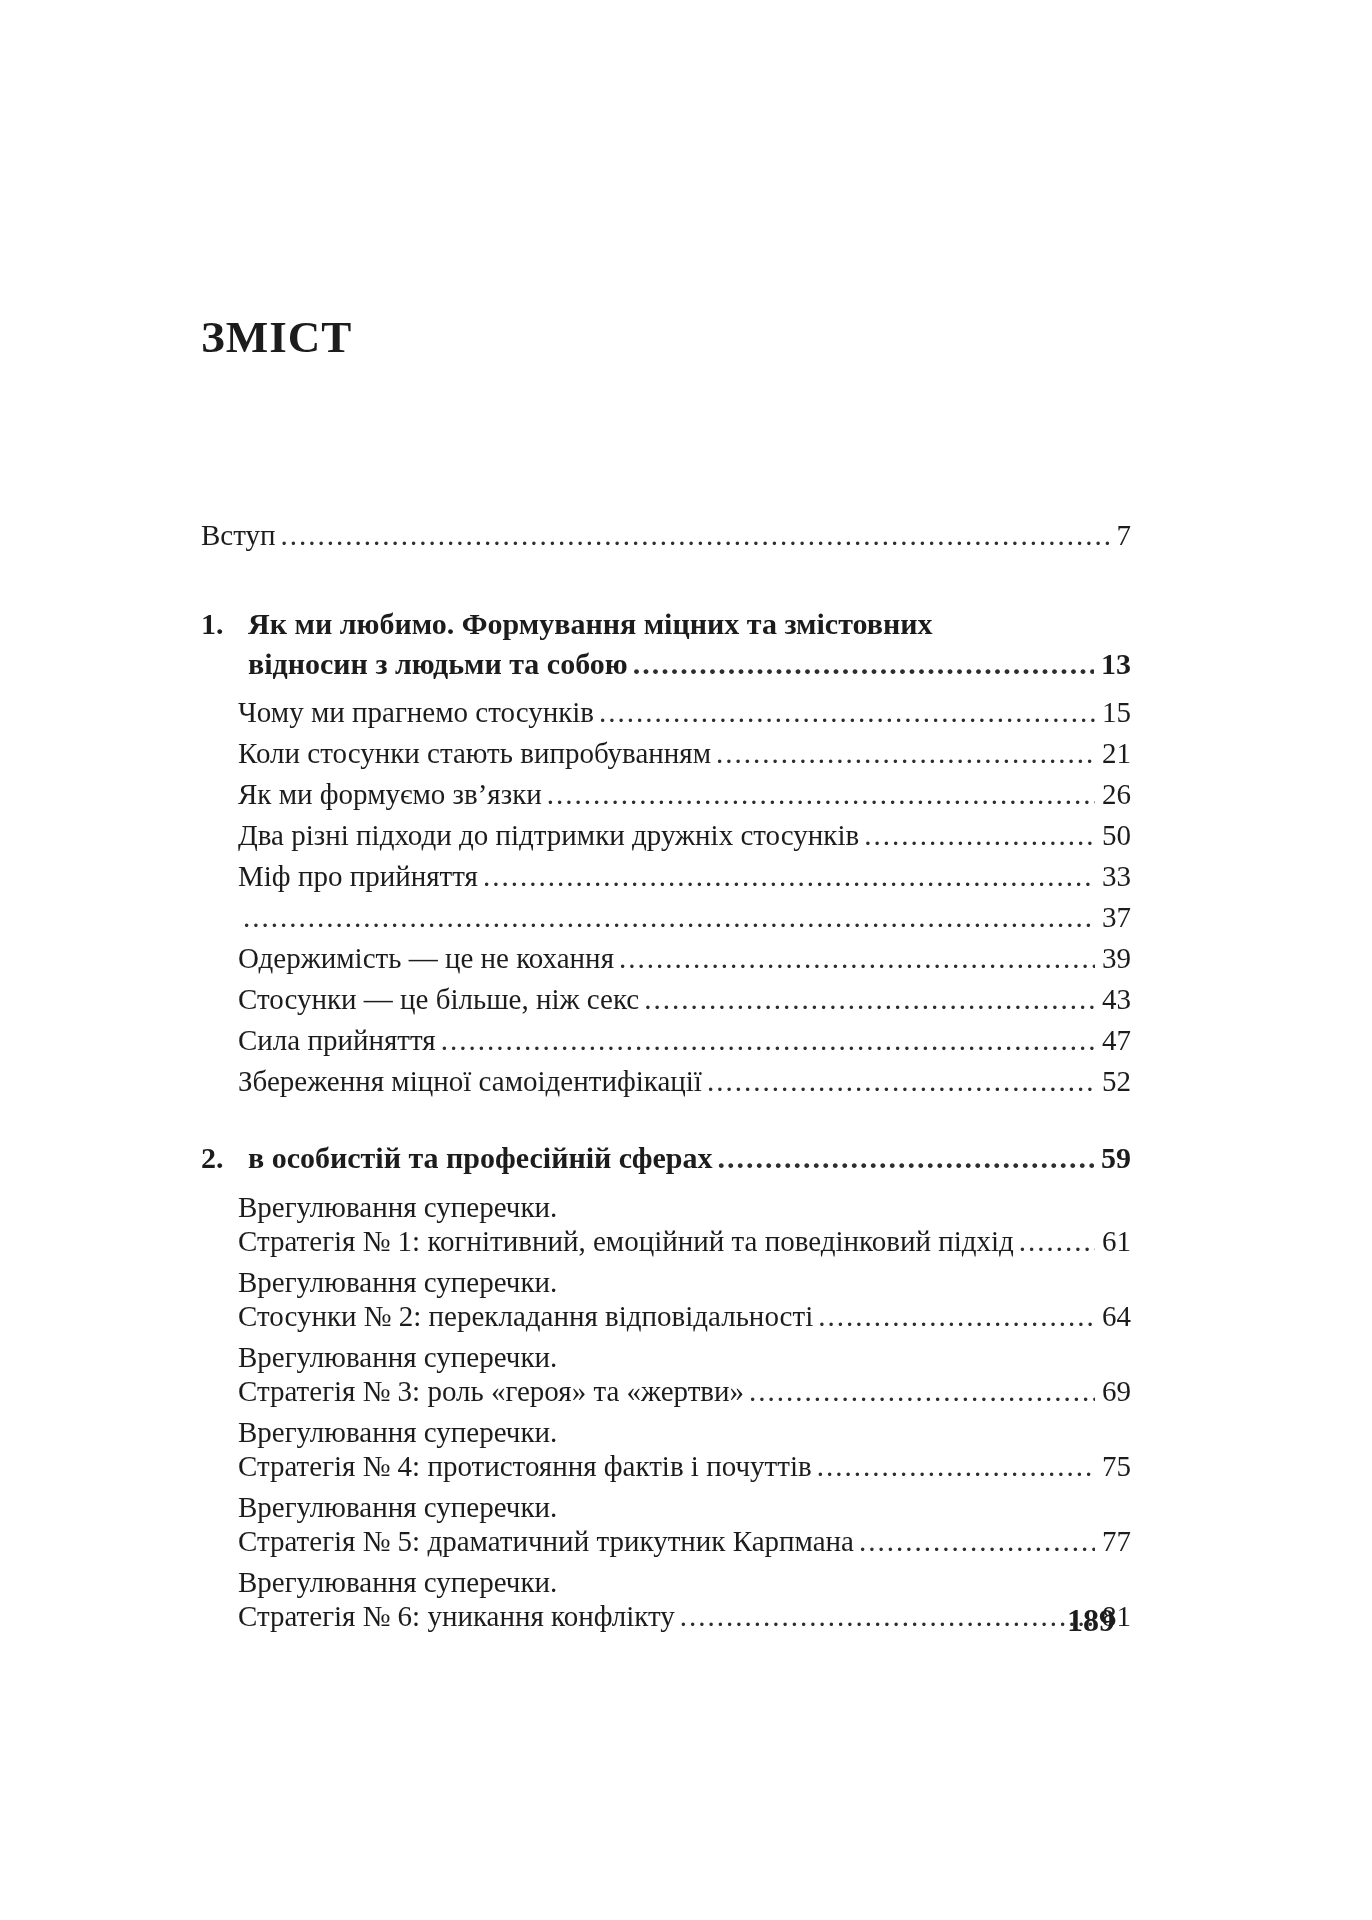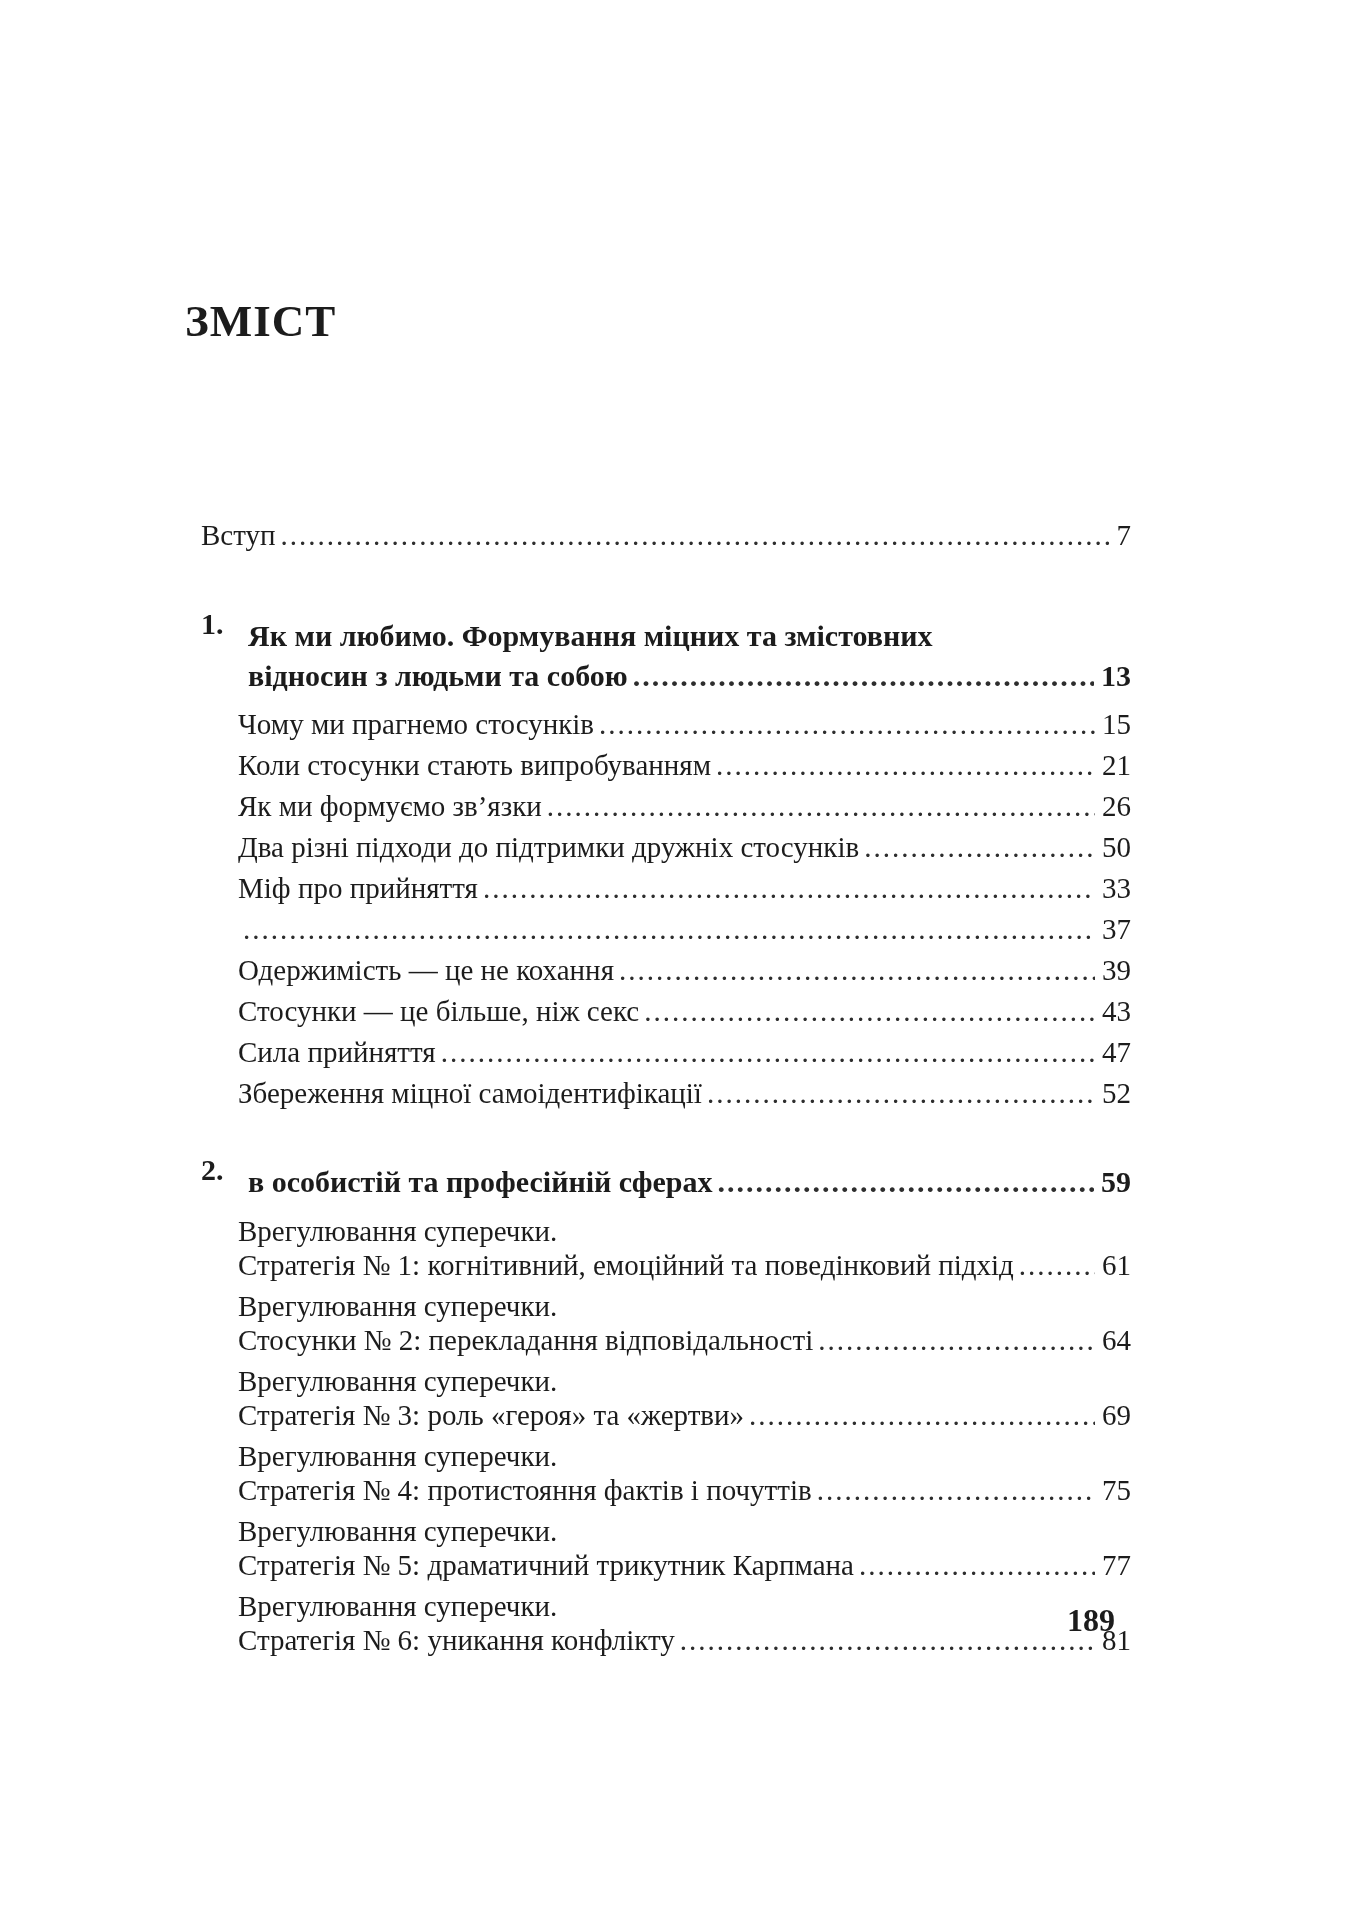--- a/index.html
+++ b/index.html
@@ -14,21 +14,21 @@
     margin: 0 auto;
     background: #ffffff;
     font-family: "Liberation Serif", "DejaVu Serif", serif;
     color: #1c1c1c;
     overflow: hidden;
   }
   .page-title {
     position: absolute;
     left: 185px;
     top: 296px;
-    margin: 0;
+    margin: 16px;
     font-size: 45px;
     line-height: 50px;
     font-weight: 700;
     letter-spacing: 1px;
   }
   .toc {
     position: absolute;
     left: 201px;
     top: 515px;
     width: 930px;
@@ -44,21 +44,21 @@
     display: flex;
     margin-top: 48px;
     font-weight: 700;
     font-size: 30px;
     line-height: 40px;
   }
   .sec-num {
     flex: none;
     width: 47px;
   }
-  .sec-body { flex: 1 1 auto; min-width: 0; margin-top: 12px; }
+  .sec-body { flex: 1 1 auto; min-width: 0; }
 
   .toc-item {
     padding-left: 37px;
     line-height: 41px;
   }
   .toc-section + .toc-item { margin-top: 8px; }
 
   .toc-section.second { margin-top: 36px; }
 
   .toc-group {

